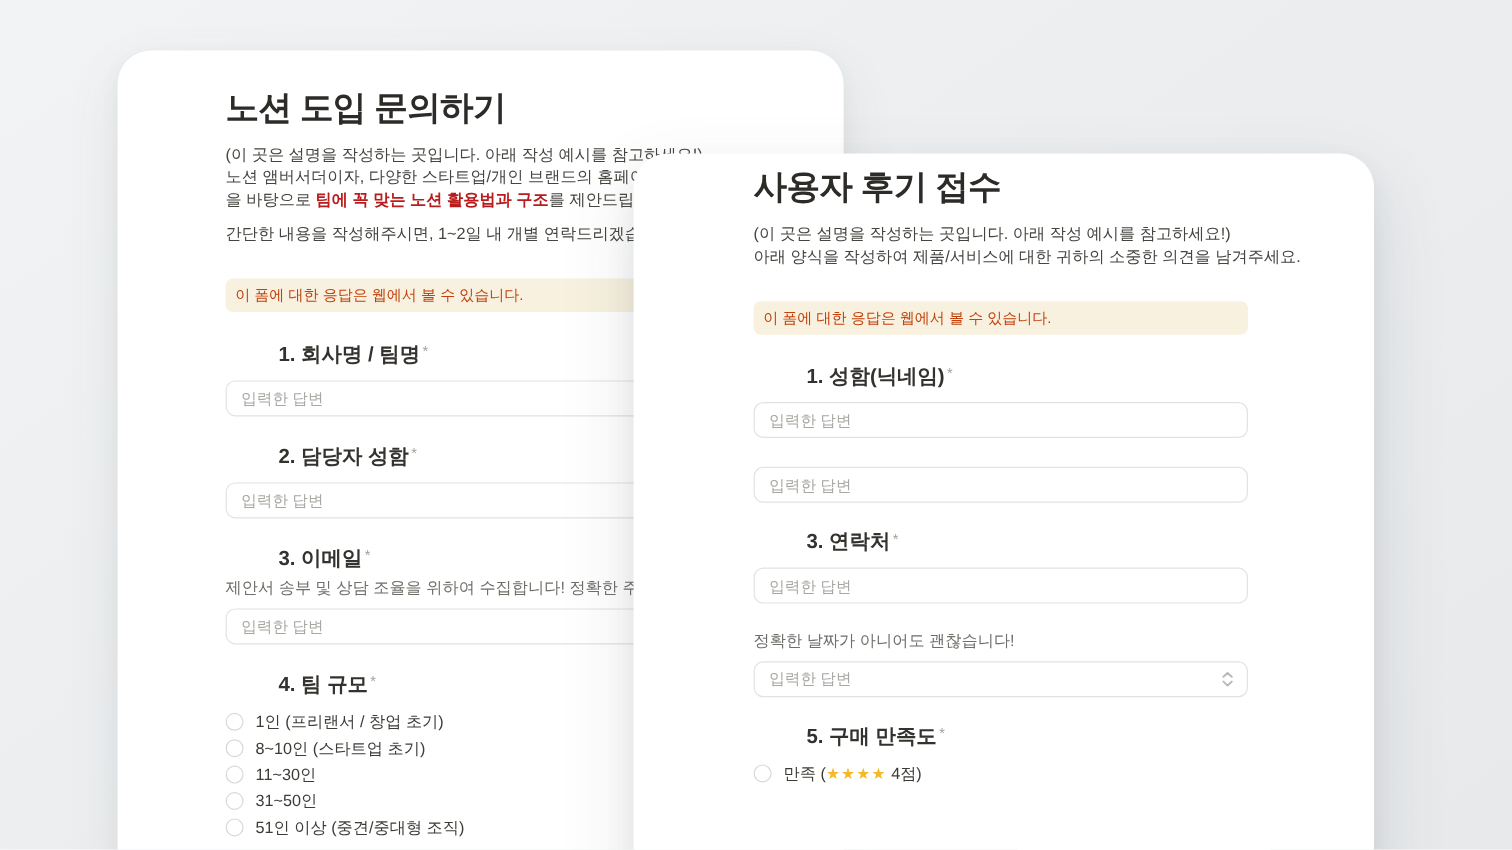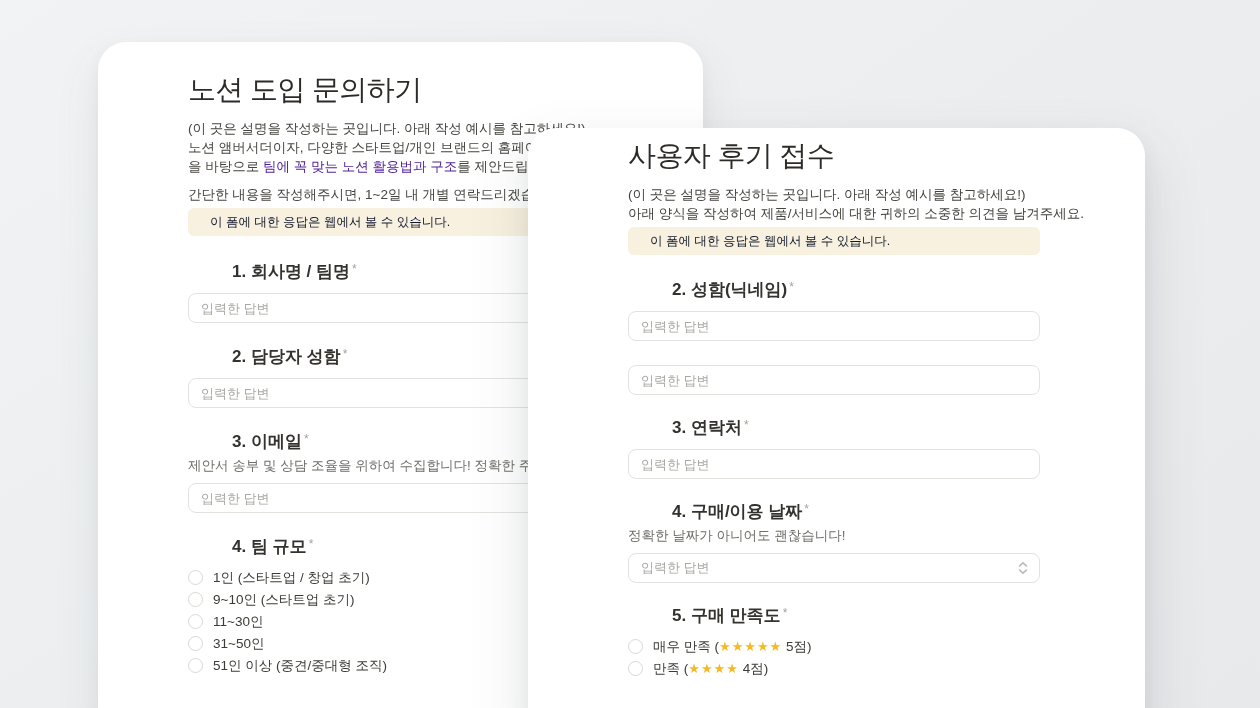--- a/index.html
+++ b/index.html
@@ -19,31 +19,31 @@
     box-shadow:0 18px 44px rgba(90,95,102,.10),0 4px 14px rgba(90,95,102,.06);
     z-index:1;
   }
   .card-right{
     left:528px;top:128px;width:617px;height:620px;
     padding:11px 105px 0 100px;
     box-shadow:0 26px 60px rgba(78,84,92,.16),0 8px 20px rgba(78,84,92,.08);
     z-index:2;
   }
   .card-title{
-    margin:0;font-size:28px;line-height:34px;font-weight:400;
+    margin:0;font-size:28px;line-height:34px;font-weight:700;
     color:#2c2b28;letter-spacing:-0.6px;white-space:nowrap;
   }
   .desc{
     margin:12px 0 0 0;font-size:13.5px;line-height:19px;color:#45443f;white-space:nowrap;
   }
   .desc-closing{margin-top:9px;}
-  .link{color:#4c1d95;font-weight:400;text-decoration:none;cursor:pointer;}
+  .link{color:#b91c1c;font-weight:700;text-decoration:none;cursor:pointer;}
   .notice{
-    margin-top:4px;background:#f8f1df;border-radius:6px;
-    padding:7px 22px;font-size:12.5px;line-height:14px;color:#0f172a;
+    margin-top:28px;background:#f8f1df;border-radius:6px;
+    padding:7px 8px;font-size:12.5px;line-height:14px;color:#c2410c;
     box-sizing:border-box;width:100%;
   }
   .question{margin-top:25px;}
   .question.first{margin-top:27px;}
   .card-right .question.first{margin-top:26px;}
   .card-right .question{margin-top:24px;}
   .q-label{
     font-size:17px;line-height:18px;font-weight:700;color:#33322e;white-space:nowrap;margin-left:44px;
   }
   .req{
@@ -112,25 +112,25 @@
     <div class="q-label"><span>3. 이메일</span><span class="req">*</span></div>
     <div class="q-desc">제안서 송부 및 상담 조율을 위하여 수집합니다! 정확한 주소를 입력해 주세요 😊</div>
     <input class="text-input" type="text" placeholder="입력한 답변" style="">
   </div>
 
   <div class="question">
     <div class="q-label"><span>4. 팀 규모</span><span class="req">*</span></div>
     <div class="radio-list">
       <label class="radio-row">
         <span class="radio-circle"></span>
-        <span class="radio-label">1인 (스타트업 / 창업 초기)</span>
+        <span class="radio-label">1인 (프리랜서 / 창업 초기)</span>
       </label>
       <label class="radio-row">
         <span class="radio-circle"></span>
-        <span class="radio-label">9~10인 (스타트업 초기)</span>
+        <span class="radio-label">8~10인 (스타트업 초기)</span>
       </label>
       <label class="radio-row">
         <span class="radio-circle"></span>
         <span class="radio-label">11~30인</span>
       </label>
       <label class="radio-row">
         <span class="radio-circle"></span>
         <span class="radio-label">31~50인</span>
       </label>
       <label class="radio-row">
@@ -147,51 +147,46 @@
   <p class="desc">
     <span>(이 곳은 설명을 작성하는 곳입니다. 아래 작성 예시를 참고하세요!)</span><br>
     <span>아래 양식을 작성하여 제품/서비스에 대한 귀하의 소중한 의견을 남겨주세요.</span>
   </p>
 
   <div class="notice">
     <span>이 폼에 대한 응답은 웹에서 볼 수 있습니다.</span>
   </div>
 
   <div class="question first">
-    <div class="q-label"><span>2. 성함(닉네임)</span><span class="req">*</span></div>
+    <div class="q-label"><span>1. 성함(닉네임)</span><span class="req">*</span></div>
     <input class="text-input" type="text" placeholder="입력한 답변" style="">
   </div>
 
   <div class="question">
     <input class="text-input" type="text" placeholder="입력한 답변" style="">
   </div>
 
   <div class="question">
     <div class="q-label"><span>3. 연락처</span><span class="req">*</span></div>
     <input class="text-input" type="text" placeholder="입력한 답변" style="">
   </div>
 
   <div class="question">
-    <div class="q-label"><span>4. 구매/이용 날짜</span><span class="req">*</span></div>
     <div class="q-desc">정확한 날짜가 아니어도 괜찮습니다!</div>
     <div class="select-box">
       <span class="select-placeholder">입력한 답변</span>
       <svg class="selector-icon" viewBox="0 0 12 14" fill="none" stroke="#b9b8b4" stroke-width="1.6" stroke-linecap="round" stroke-linejoin="round">
         <path d="M2.5 5 L6 1.8 L9.5 5"></path>
         <path d="M2.5 9 L6 12.2 L9.5 9"></path>
       </svg>
     </div>
   </div>
 
   <div class="question">
     <div class="q-label"><span>5. 구매 만족도</span><span class="req">*</span></div>
     <div class="radio-list">
       <label class="radio-row">
         <span class="radio-circle"></span>
-        <span class="radio-label"><span>매우 만족 (</span><span class="stars">★★★★★</span><span> 5점)</span></span>
-      </label>
-      <label class="radio-row">
-        <span class="radio-circle"></span>
         <span class="radio-label"><span>만족 (</span><span class="stars">★★★★</span><span> 4점)</span></span>
       </label>
     </div>
   </div>
 </section>
 
 </body></html>

